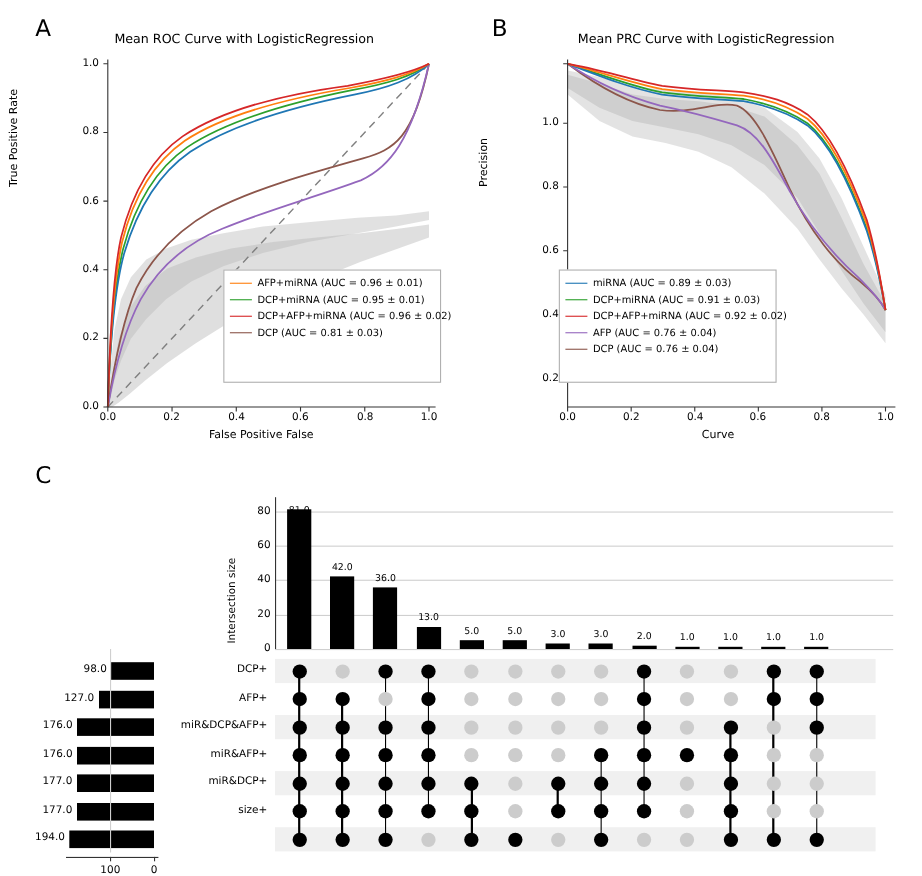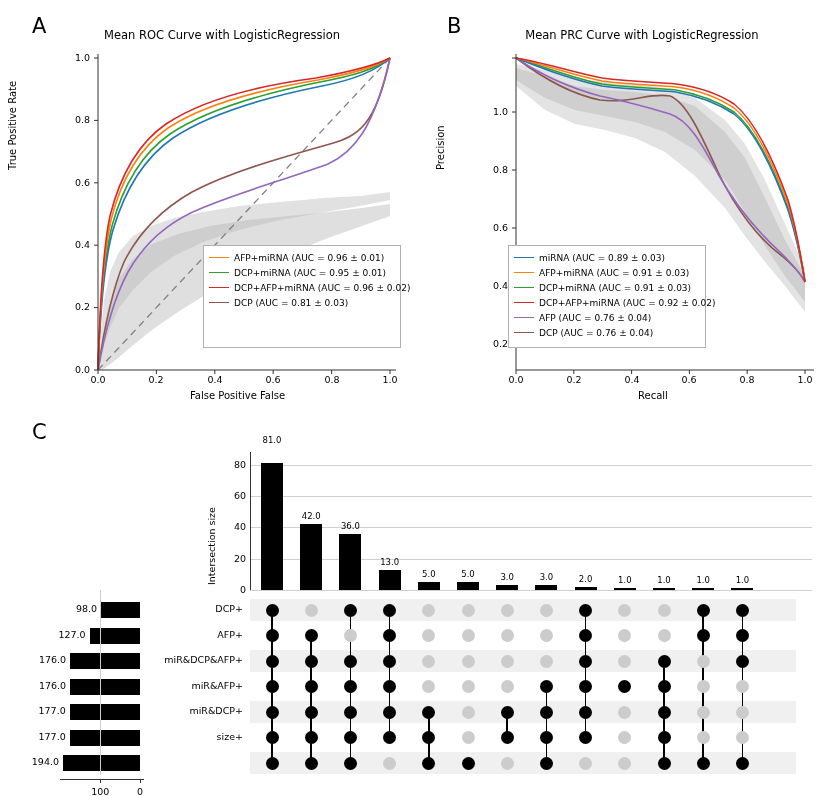--- a/index.html
+++ b/index.html
@@ -222,32 +222,28 @@
   <div class="tick-label" style="left:219px;top:334px;width:20px;text-align:center;">0.6</div>
   <div class="tick-label" style="left:277px;top:334px;width:20px;text-align:center;">0.8</div>
   <div class="tick-label" style="left:335px;top:334px;width:20px;text-align:center;">1.0</div>
 
   <div class="tick-label" style="left:26px;top:298px;width:22px;text-align:right;">0.2</div>
   <div class="tick-label" style="left:26px;top:240px;width:22px;text-align:right;">0.4</div>
   <div class="tick-label" style="left:26px;top:182px;width:22px;text-align:right;">0.6</div>
   <div class="tick-label" style="left:26px;top:124px;width:22px;text-align:right;">0.8</div>
   <div class="tick-label" style="left:26px;top:66px;width:22px;text-align:right;">1.0</div>
 
-  <div class="axis-label" style="left:178px;top:350px;">Recall</div>
+  <div class="axis-label" style="left:178px;top:350px;">Curve</div>
   <div class="axis-label" style="left:-25px;top:130px;transform:rotate(-90deg);transform-origin:left top;width:100px;">Precision</div>
 </div>
 
 <div class="legend-box" style="left:508px;top:245px;width:198px;height:103px;">
   <div class="legend-row">
     <span class="legend-line" style="border-top-color:#1f77b4;"></span>
     <span class="legend-text">miRNA (AUC = 0.89 ± 0.03)</span>
-  </div>
-  <div class="legend-row">
-    <span class="legend-line" style="border-top-color:#ff7f0e;"></span>
-    <span class="legend-text">AFP+miRNA (AUC = 0.91 ± 0.03)</span>
   </div>
   <div class="legend-row">
     <span class="legend-line" style="border-top-color:#2ca02c;"></span>
     <span class="legend-text">DCP+miRNA (AUC = 0.91 ± 0.03)</span>
   </div>
   <div class="legend-row">
     <span class="legend-line" style="border-top-color:#d62728;"></span>
     <span class="legend-text">DCP+AFP+miRNA (AUC = 0.92 ± 0.02)</span>
   </div>
   <div class="legend-row">
@@ -276,21 +272,21 @@
     <div style="position: absolute; left: 250px; top: 22px; width: 1px; height: 138px; background: rgb(51, 51, 51);"></div>
     <div class="axis-label" style="position: absolute; left: 206px; top: 155px; transform: rotate(-90deg); transform-origin: left top; font-size: 9.5px; white-space: nowrap;">Intersection size</div>
     <div class="row-stripe" style="left: 250px; top: 169px; width: 545.6px; height: 22px; background: rgb(240, 240, 240);"></div>
     <div class="row-stripe" style="left: 250px; top: 194.5px; width: 545.6px; height: 22px; background: rgb(255, 255, 255);"></div>
     <div class="row-stripe" style="left: 250px; top: 220px; width: 545.6px; height: 22px; background: rgb(240, 240, 240);"></div>
     <div class="row-stripe" style="left: 250px; top: 245.5px; width: 545.6px; height: 22px; background: rgb(255, 255, 255);"></div>
     <div class="row-stripe" style="left: 250px; top: 271px; width: 545.6px; height: 22px; background: rgb(240, 240, 240);"></div>
     <div class="row-stripe" style="left: 250px; top: 296.5px; width: 545.6px; height: 22px; background: rgb(255, 255, 255);"></div>
     <div class="row-stripe" style="left: 250px; top: 322px; width: 545.6px; height: 22px; background: rgb(240, 240, 240);"></div>
     <div class="sbar" style="left: 261px; top: 32.9773px; width: 22px; height: 127.023px;"></div>
-    <div class="bar-value" style="left: 254px; top: 5px; width: 36px; text-align: center;">81.0</div>
+    <div class="bar-value" style="left: 254px; top: 29px; width: 36px; text-align: center;">81.0</div>
     <div class="sbar" style="left: 300.2px; top: 94.1364px; width: 22px; height: 65.8636px;"></div>
     <div class="bar-value" style="left: 293.2px; top: 81.1364px; width: 36px;">42.0</div>
     <div class="sbar" style="left: 339.4px; top: 103.545px; width: 22px; height: 56.4545px;"></div>
     <div class="bar-value" style="left: 332.4px; top: 90.5455px; width: 36px;">36.0</div>
     <div class="sbar" style="left: 378.6px; top: 139.614px; width: 22px; height: 20.3864px;"></div>
     <div class="bar-value" style="left: 371.6px; top: 126.614px; width: 36px;">13.0</div>
     <div class="sbar" style="left: 417.8px; top: 152.159px; width: 22px; height: 7.84091px;"></div>
     <div class="bar-value" style="left: 410.8px; top: 139.159px; width: 36px;">5.0</div>
     <div class="sbar" style="left: 457px; top: 152.159px; width: 22px; height: 7.84091px;"></div>
     <div class="bar-value" style="left: 450px; top: 139.159px; width: 36px;">5.0</div>

